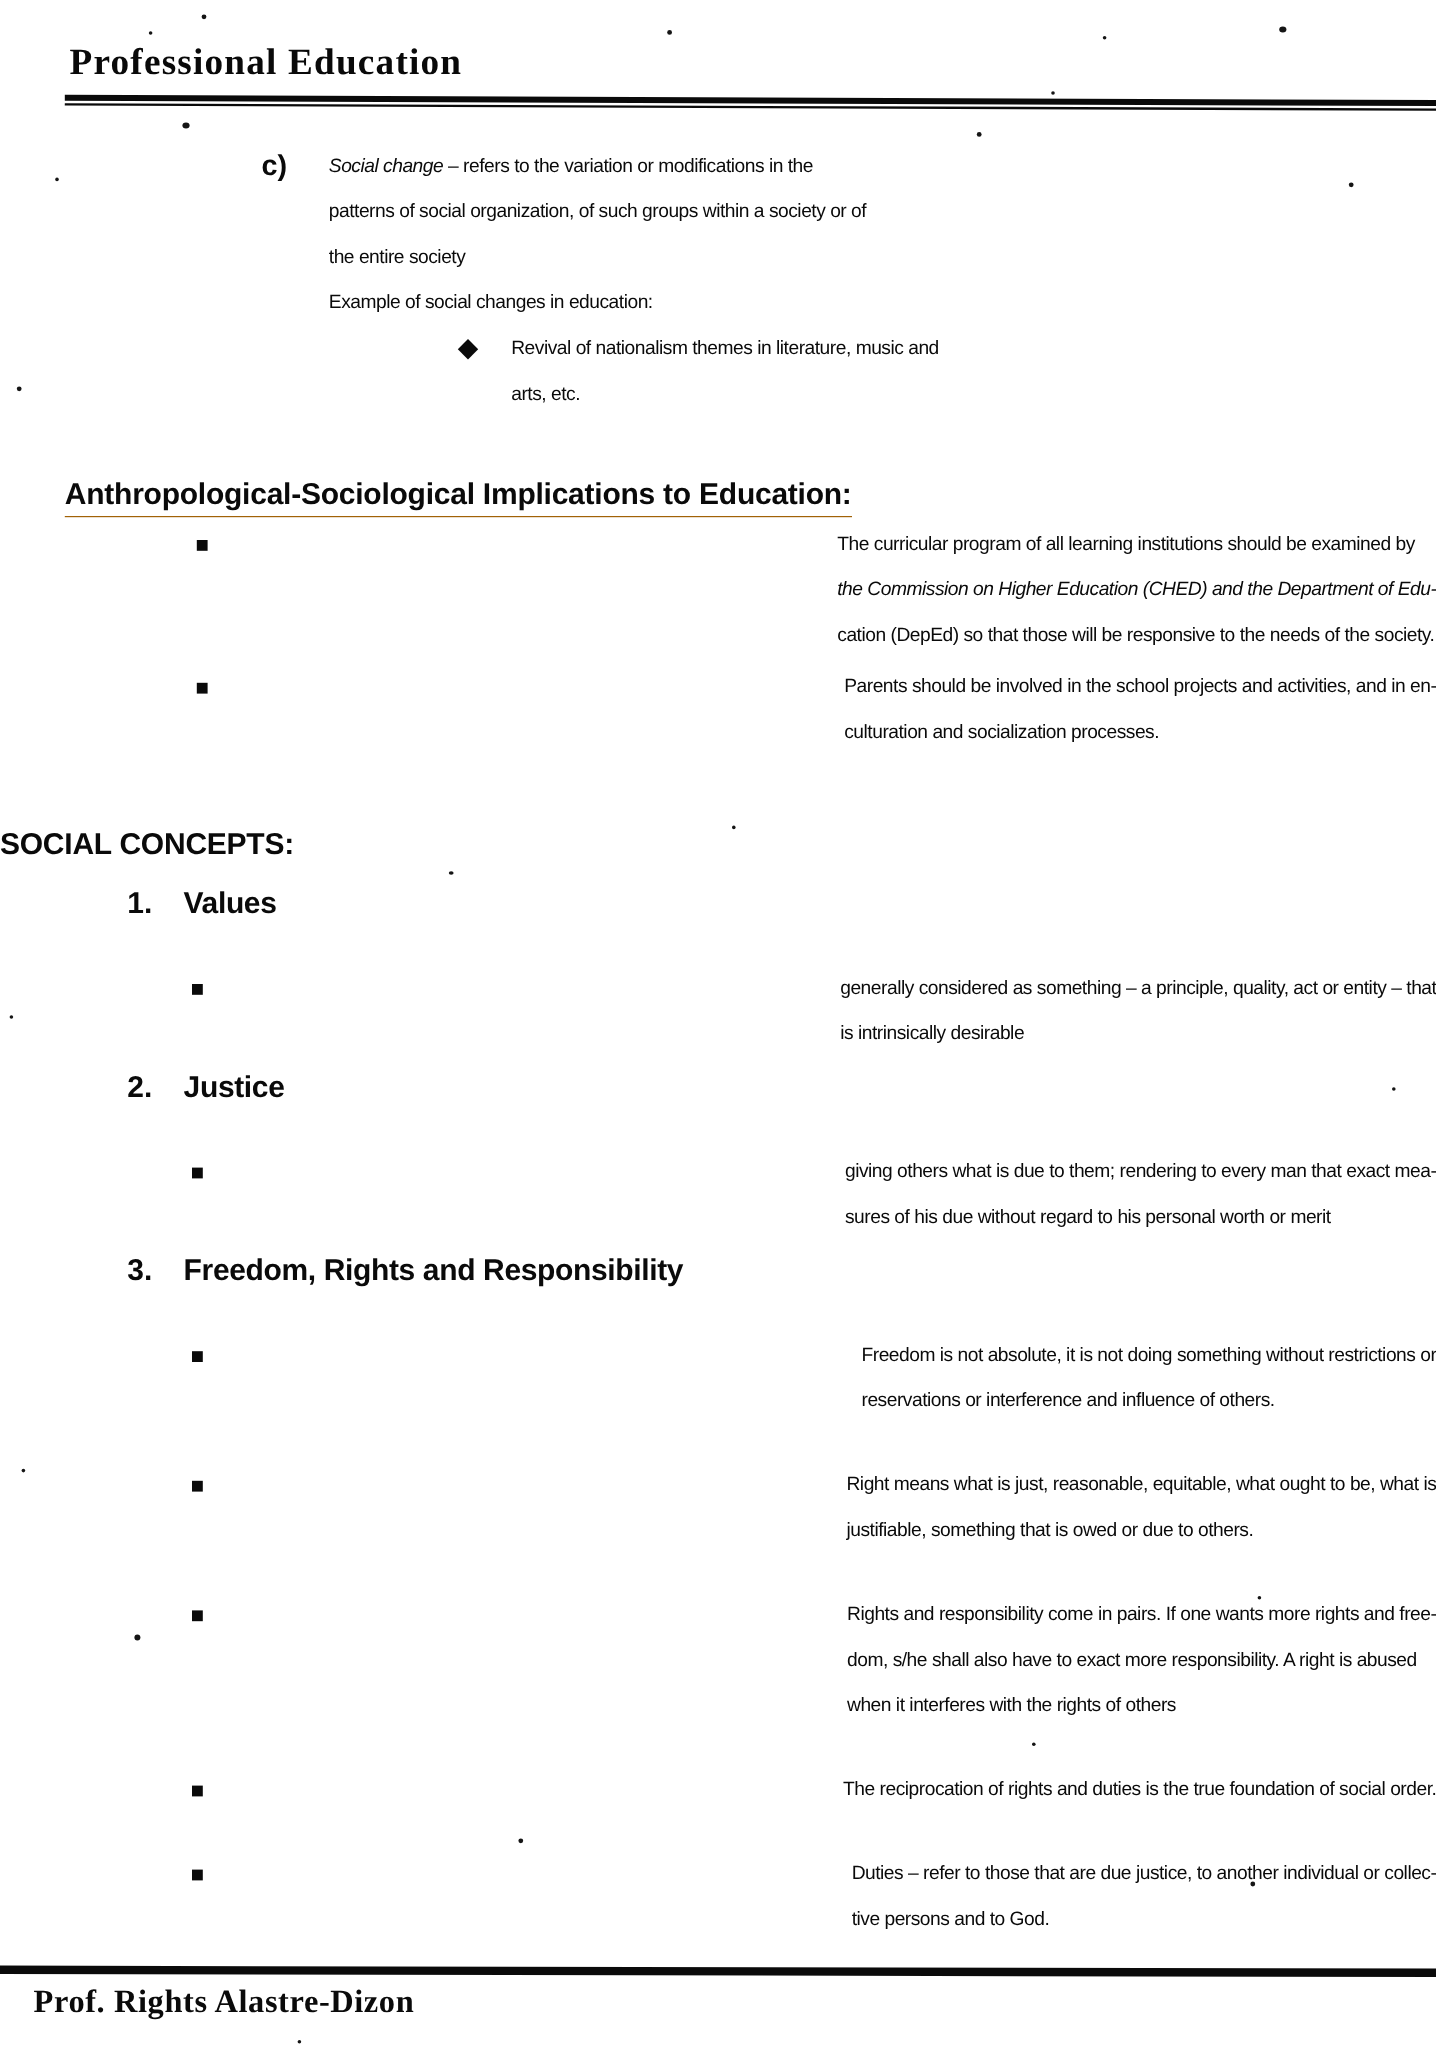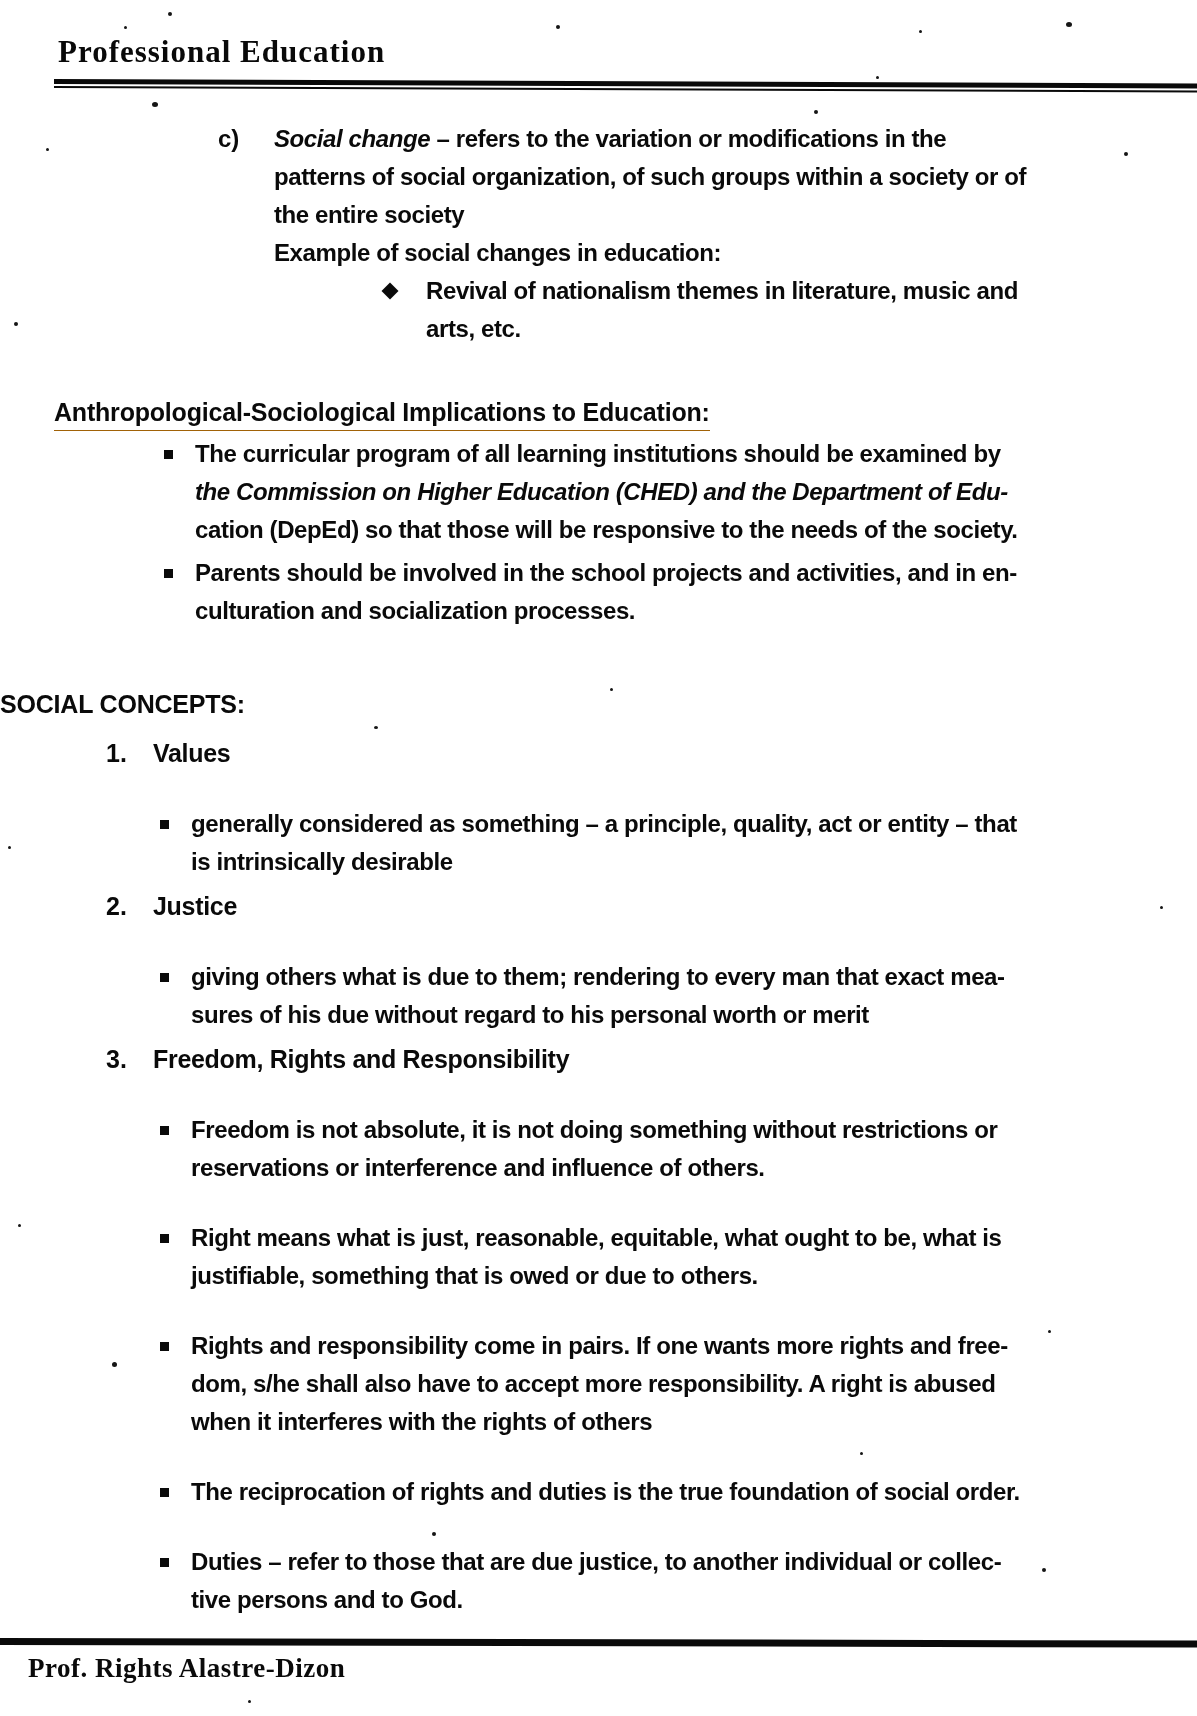--- a/index.html
+++ b/index.html
@@ -18,37 +18,37 @@
     font-size:31px;font-weight:700;letter-spacing:1px;
     color:#090909;
   }
   .rule-double{
     position:relative;margin-top:9px;margin-left:54px;width:1143px;height:11px;
     transform:rotate(0.22deg);transform-origin:left center;
   }
   .rule-double .bar1{height:5px;background:#0a0a0a;}
   .rule-double .bar2{margin-top:2px;height:2px;background:#0a0a0a;}
   
-  .line{white-space:pre;font-size:24px;line-height:38px;font-weight:700;letter-spacing:-0.4px;}
+  .line{white-space:pre;font-size:16px;line-height:38px;font-weight:400;letter-spacing:-0.4px;}
   .it{font-style:italic;}
   
   .item-c{display:flex;margin:30px 0 0 218px;}
   .item-c .c-label{width:56px;font-size:24px;line-height:38px;font-weight:700;flex:none;}
   .example-row{display:flex;}
   .diamond{
     flex:none;width:12px;height:12px;background:#0a0a0a;
     transform:rotate(45deg);margin:13px 30px 0 110px;
   }
   
   .impl-heading-wrap{margin:50px 0 4px 54px;}
   .impl-heading{
     display:inline-block;font-size:25px;font-weight:700;letter-spacing:-0.2px;
     border-bottom:1px solid #a16207;padding-bottom:3px;
   }
-  .bullet-row{display:flex;margin-left:164px;}
+  .bullet-row{display:flex;margin-left:164px;justify-content:space-between;}
   .bullet-row.gap{margin-top:5px;}
   .sq{
     flex:none;width:9px;height:9px;background:#0a0a0a;
     margin:15px 22px 0 0;
   }
   
   .sc-heading{
     margin-top:60px;padding-right:70px;
     font-size:25px;font-weight:700;letter-spacing:-0.2px;
   }
@@ -167,21 +167,21 @@
         <span class="sq"></span>
         <div>
           <div class="line">Right means what is just, reasonable, equitable, what ought to be, what is</div>
           <div class="line">justifiable, something that is owed or due to others.</div>
         </div>
       </div>
       <div class="bullet-row gap">
         <span class="sq"></span>
         <div>
           <div class="line">Rights and responsibility come in pairs. If one wants more rights and free-</div>
-          <div class="line">dom, s/he shall also have to accept more responsibility. A right is abused</div>
+          <div class="line">dom, s/he shall also have to exact more responsibility. A right is abused</div>
           <div class="line">when it interferes with the rights of others</div>
         </div>
       </div>
       <div class="bullet-row gap">
         <span class="sq"></span>
         <div>
           <div class="line">The reciprocation of rights and duties is the true foundation of social order.</div>
         </div>
       </div>
       <div class="bullet-row gap">

